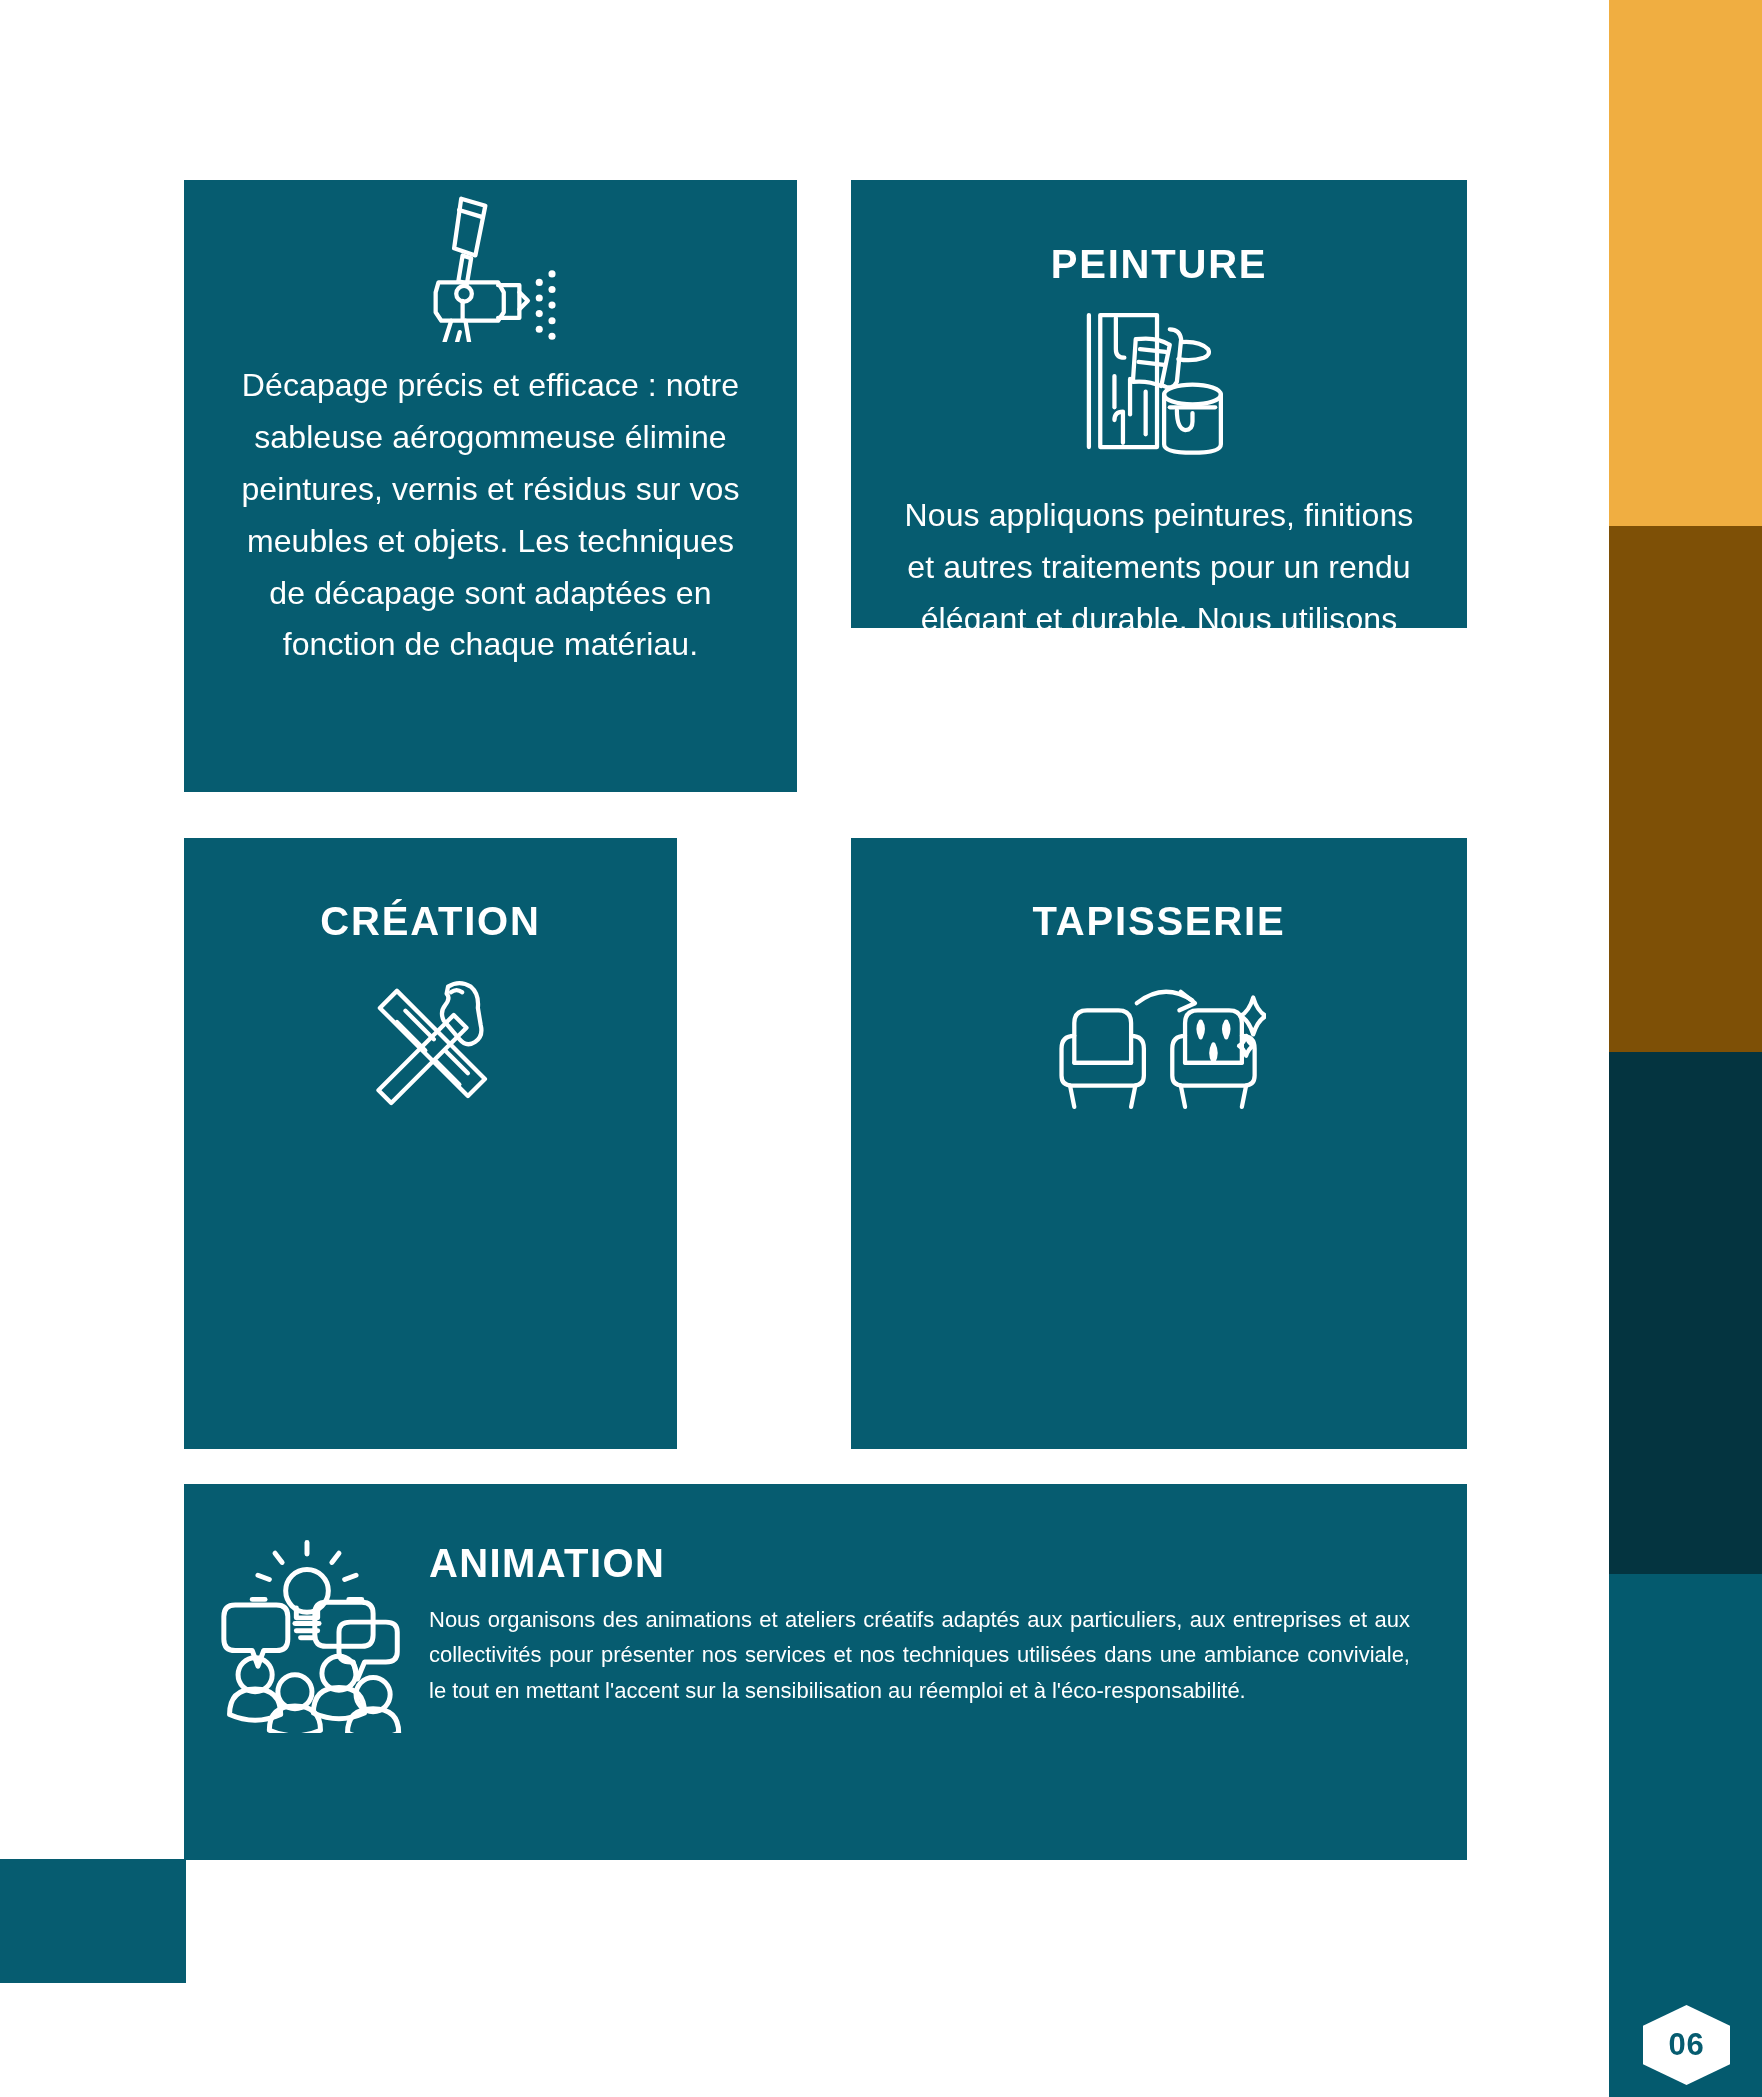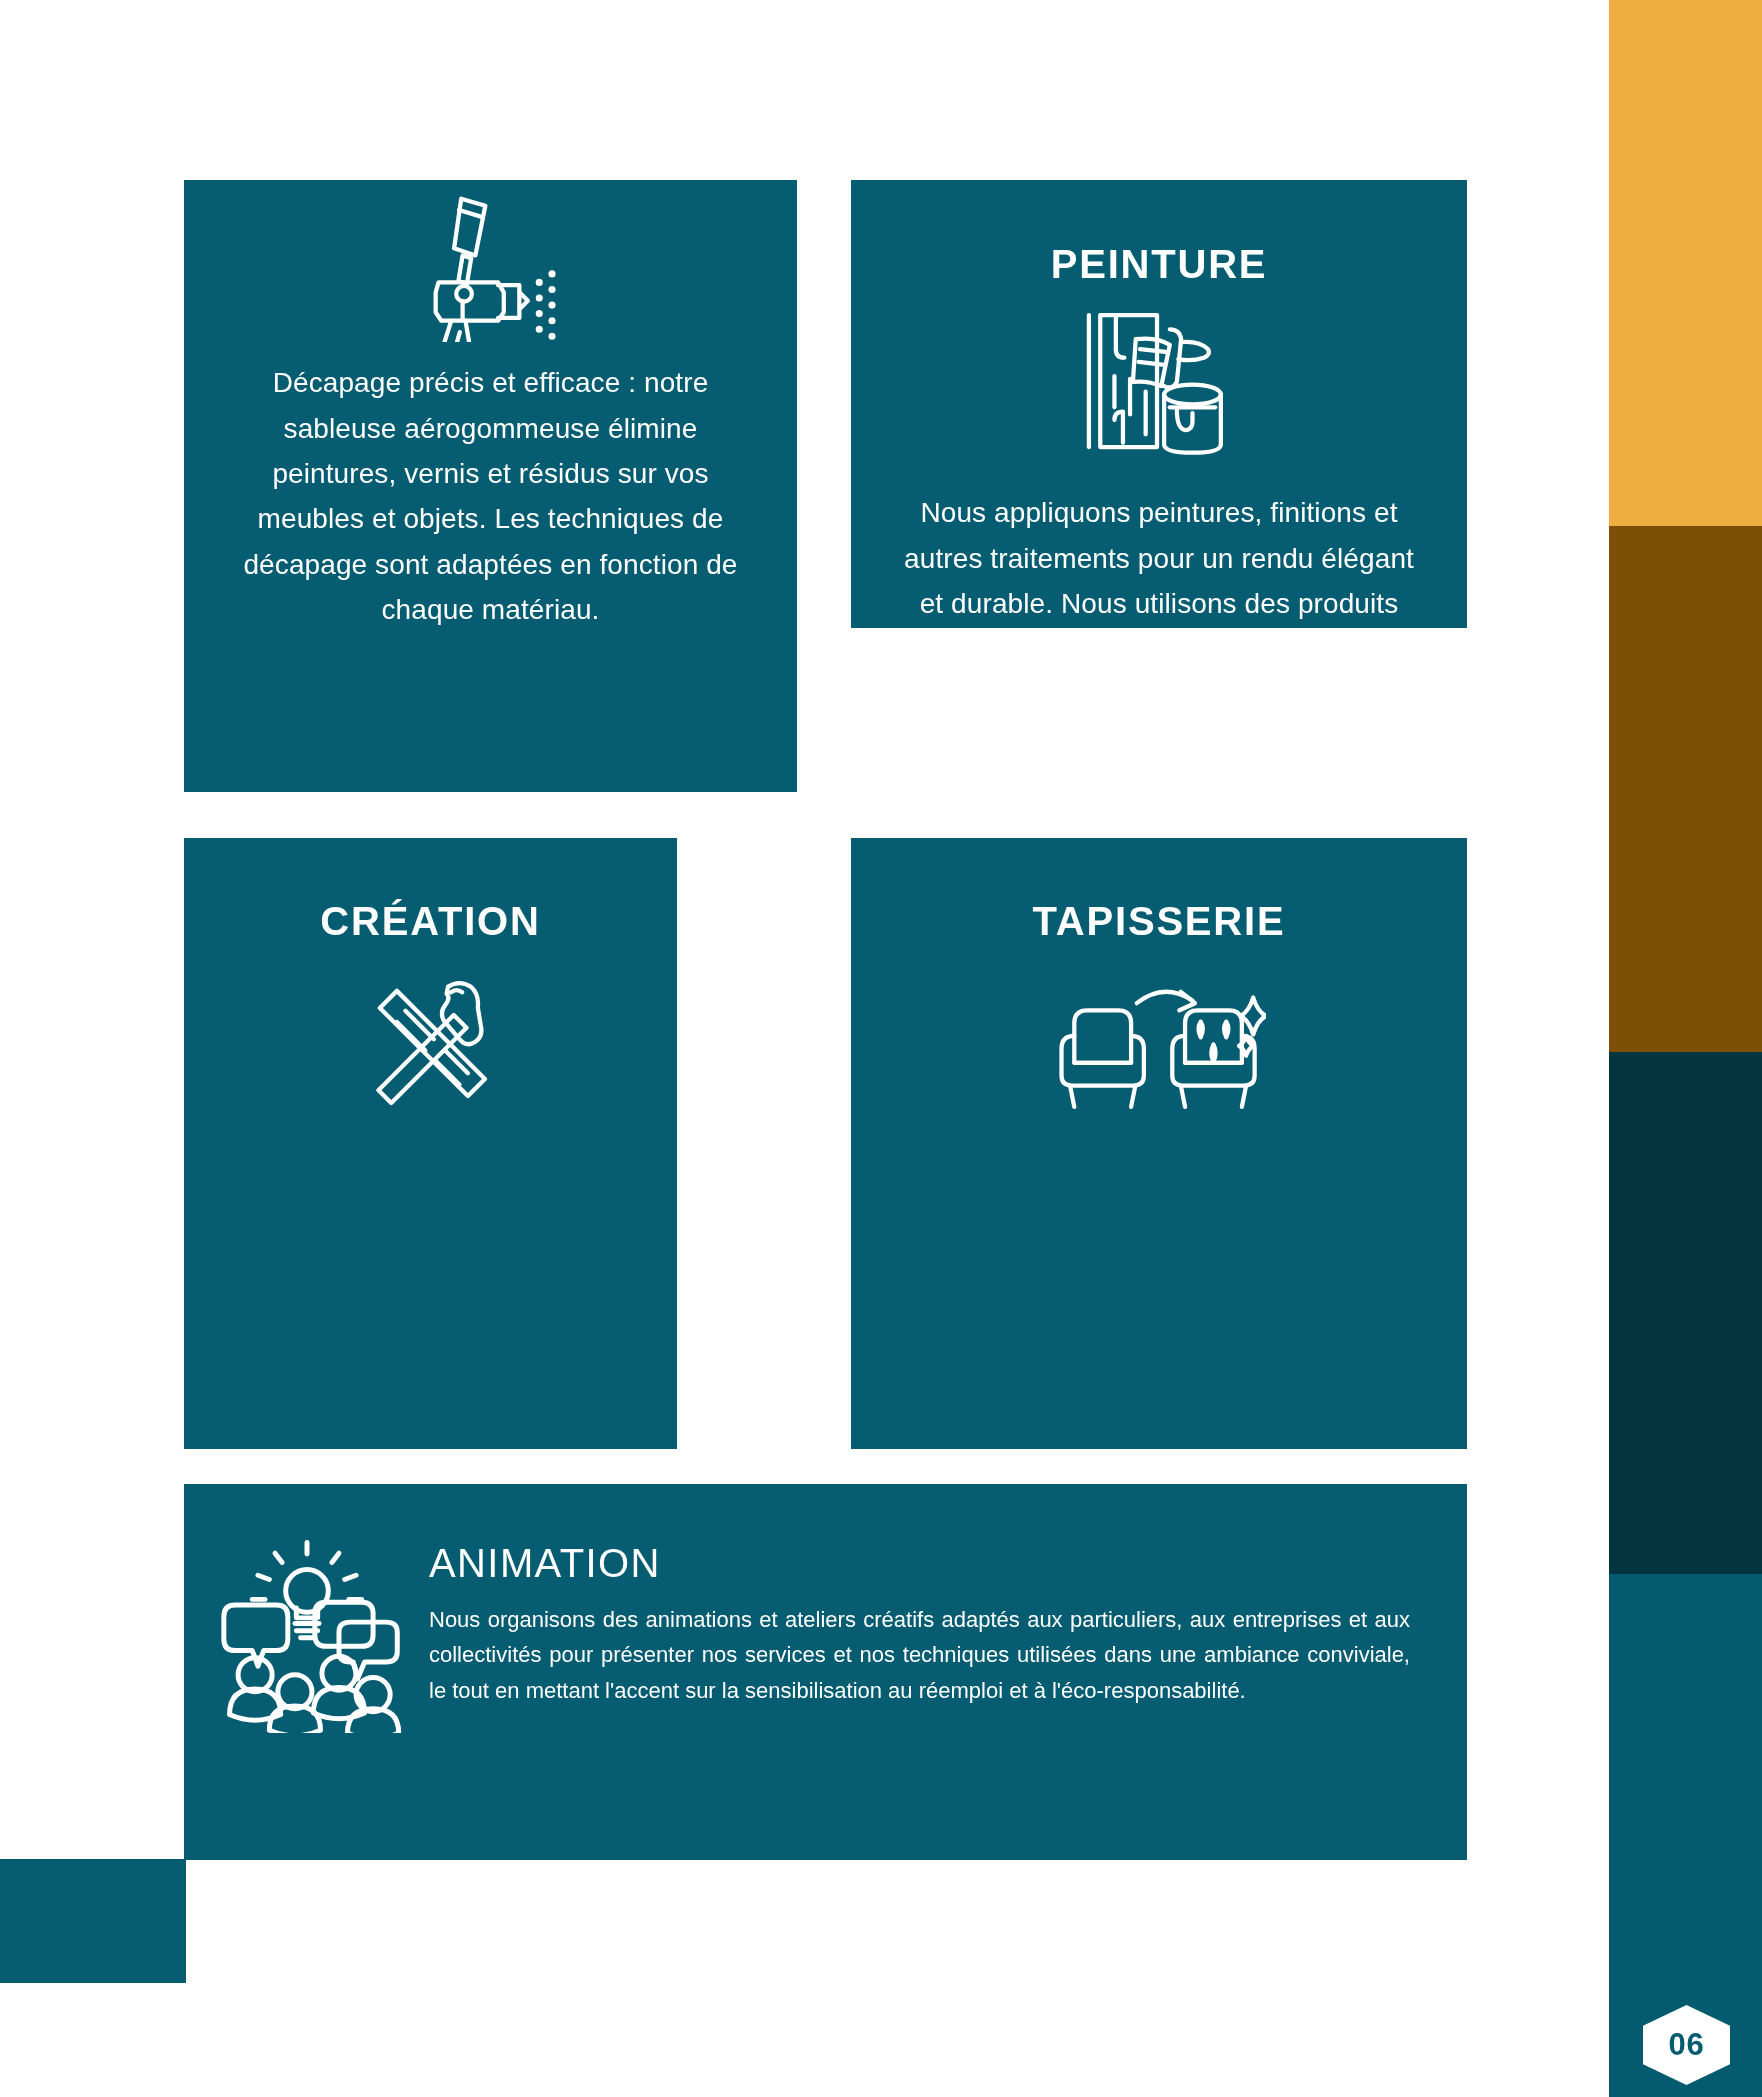--- a/index.html
+++ b/index.html
@@ -52,42 +52,42 @@
   #card-creation .card-title { margin-top:60px; }
   #card-tapisserie .card-title { margin-top:60px; }
 
   .card-icon { display:flex; align-items:center; justify-content:center; }
   #card-sablage .card-icon   { margin-top:12.8px; height:149px; }
   #card-peinture .card-icon  { margin-top:21px; height:149px; }
   #card-creation .card-icon  { margin-top:27px; height:142px; }
   #card-tapisserie .card-icon{ margin-top:31px; height:142px; }
 
   .card-body {
-    font-size:28px; line-height:1.62; text-align:center;
+    font-size:32px; line-height:1.62; text-align:center;
     font-family:"Liberation Sans", sans-serif; font-weight:300;
     letter-spacing:0.1px;
   }
   #card-sablage .card-body    { margin-top:18.5px; width:504px; }
   #card-peinture .card-body   { margin-top:33px; width:519px; }
   #card-creation .card-body   { margin-top:34px; width:490px; }
   #card-tapisserie .card-body { margin-top:34px; width:526px; }
 
   
   #card-animation {
     position:absolute; left:184px; top:1484px; width:1283px; height:376px;
     background:#065C70; color:#ffffff;
     display:flex; flex-direction:row; align-items:flex-start;
   }
   #animation-icon-wrap {
     width:245px; flex:0 0 245px; display:flex; align-items:center;
     justify-content:center; padding-top:50px;
   }
   #animation-text { flex:1; padding:57px 57px 0 0; }
   #animation-title {
-    font-size:40px; font-weight:normal; letter-spacing:1.4px;
+    font-size:40px; font-weight:bold; letter-spacing:1.4px;
     text-transform:uppercase; font-family:"Liberation Sans", sans-serif;
     margin-bottom:15.6px;
   }
   #animation-body {
     font-size:22px; line-height:1.62; text-align:justify;
     font-family:"Liberation Sans", sans-serif; font-weight:300;
   }
 
   svg { display:block; }
 </style>

